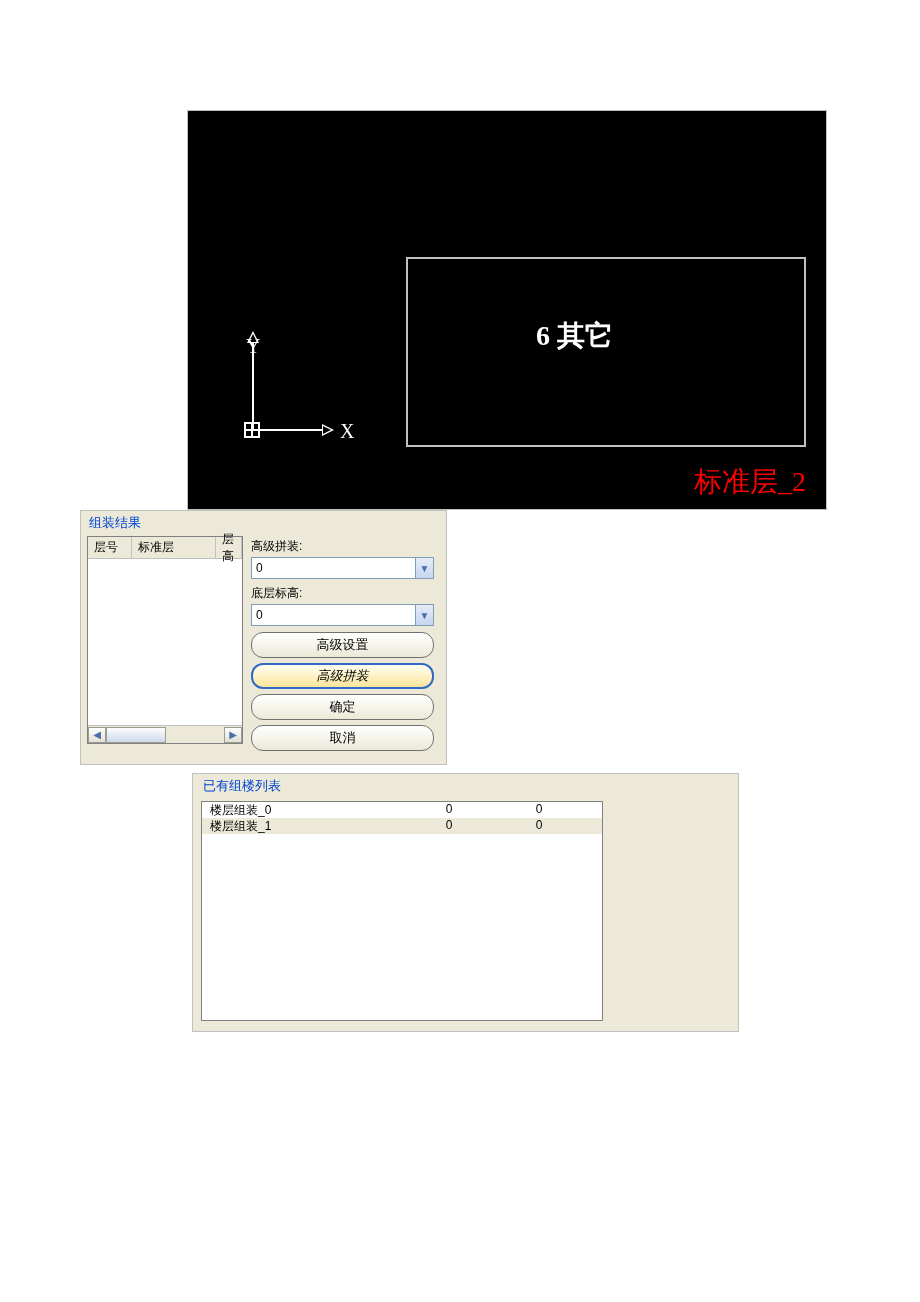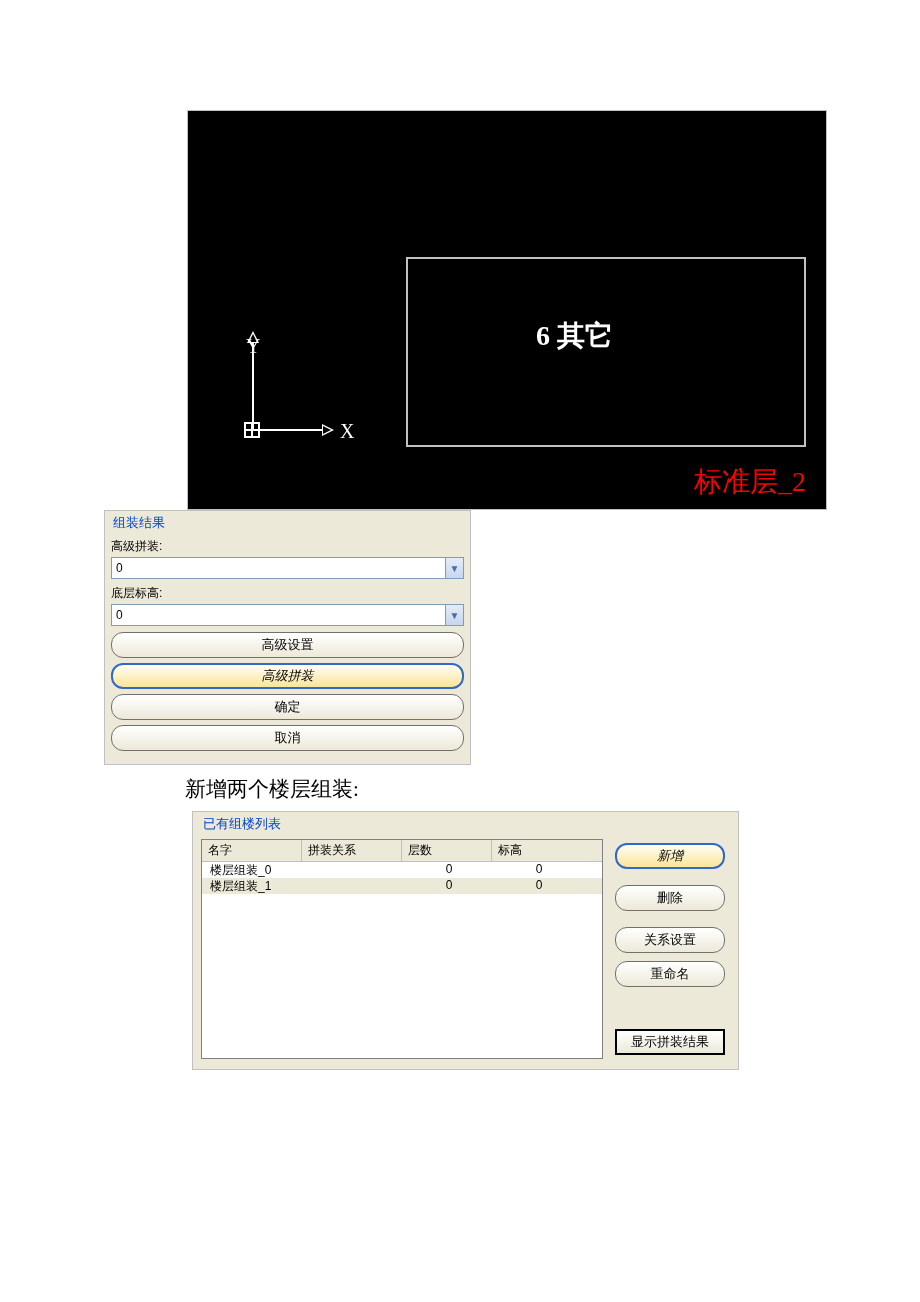--- a/index.html
+++ b/index.html
@@ -139,24 +139,24 @@
   }
   .doc-num { display:inline-block; width:50px; }
   .doc-line2 {
     margin: 10px 0 6px 185px;
     font-size: 21px;
     font-family: "SimSun", serif;
   }
   
   .dialog1 {
     width: 367px;
-    margin-left: 104px;
+    margin-left: 80px;
     background: #ece9d8;
     border: 1px solid #c0c0c0;
-    padding: 4px 6px 8px 6px;
+    padding: 4px 12px 8px 6px;
     position: relative;
   }
   .groupbox-title {
     color: #0046d5;
     font-size: 13px;
     font-family: "SimSun", sans-serif;
     position: relative;
     top: -2px;
     background: #ece9d8;
     padding: 0 2px;
@@ -286,68 +286,68 @@
     <div class="x-label">X</div>
     <div class="cad-box"></div>
     <div class="cad-box-label">6 其它</div>
     <div class="red-label">标准层_2</div>
   </div>
 
 
   <div class="dialog1">
     <span class="groupbox-title">组装结果</span>
     <div class="d1-body">
+      <div class="d1-listpane">
+        <div class="d1-listhead">
+          <div style="width:44px;">层号</div>
+          <div style="width:84px;">标准层</div>
+          <div style="flex:1;">层高</div>
+        </div>
+        <div class="d1-listbody"></div>
+        <div class="d1-scroll">
+          <div class="sb-btn">◀</div>
+          <div class="sb-track">
+              <div class="sb-thumb"></div>
+            </div>
+          <div class="sb-btn">▶</div>
+        </div>
+      </div>
       <div class="d1-right">
         <label>高级拼装:</label>
         <div class="combo">
           <input value="0" style="">
           <div class="dd">▼</div>
         </div>
         <label>底层标高:</label>
         <div class="combo">
           <input value="0" style="">
           <div class="dd">▼</div>
         </div>
         <button class="win-btn">高级设置</button>
         <button class="win-btn focus">高级拼装</button>
         <button class="win-btn">确定</button>
         <button class="win-btn">取消</button>
       </div>
     </div>
   </div>
 
-  <div class="doc-line2">新增两个楼层组装:</div>
 
   <div class="dialog2">
     <span class="groupbox-title">已有组楼列表</span>
     <div class="d2-body">
       <div class="d2-listpane">
-        <div class="d2-listhead">
-          <div class="col-name">名字</div>
-          <div class="col-rel">拼装关系</div>
-          <div class="col-cnt">层数</div>
-          <div class="col-elev" style="flex:1;border-right:none;">标高</div>
-        </div>
         <div class="d2-row">
           <div class="col-name">楼层组装_0</div>
           <div class="col-rel"></div>
           <div class="col-cnt">0</div>
           <div class="col-elev">0</div>
         </div>
         <div class="d2-row sel">
           <div class="col-name">楼层组装_1</div>
           <div class="col-rel"></div>
           <div class="col-cnt">0</div>
           <div class="col-elev">0</div>
         </div>
       </div>
-      <div class="d2-right">
-        <button class="win-btn focus">新增</button>
-        <button class="win-btn" style="margin-top:12px;">删除</button>
-        <button class="win-btn" style="margin-top:12px;">关系设置</button>
-        <button class="win-btn">重命名</button>
-        <div class="spacer-flex"></div>
-        <button class="win-btn thick">显示拼装结果</button>
-      </div>
     </div>
   </div>
 
 </div>
 
 </body></html>

